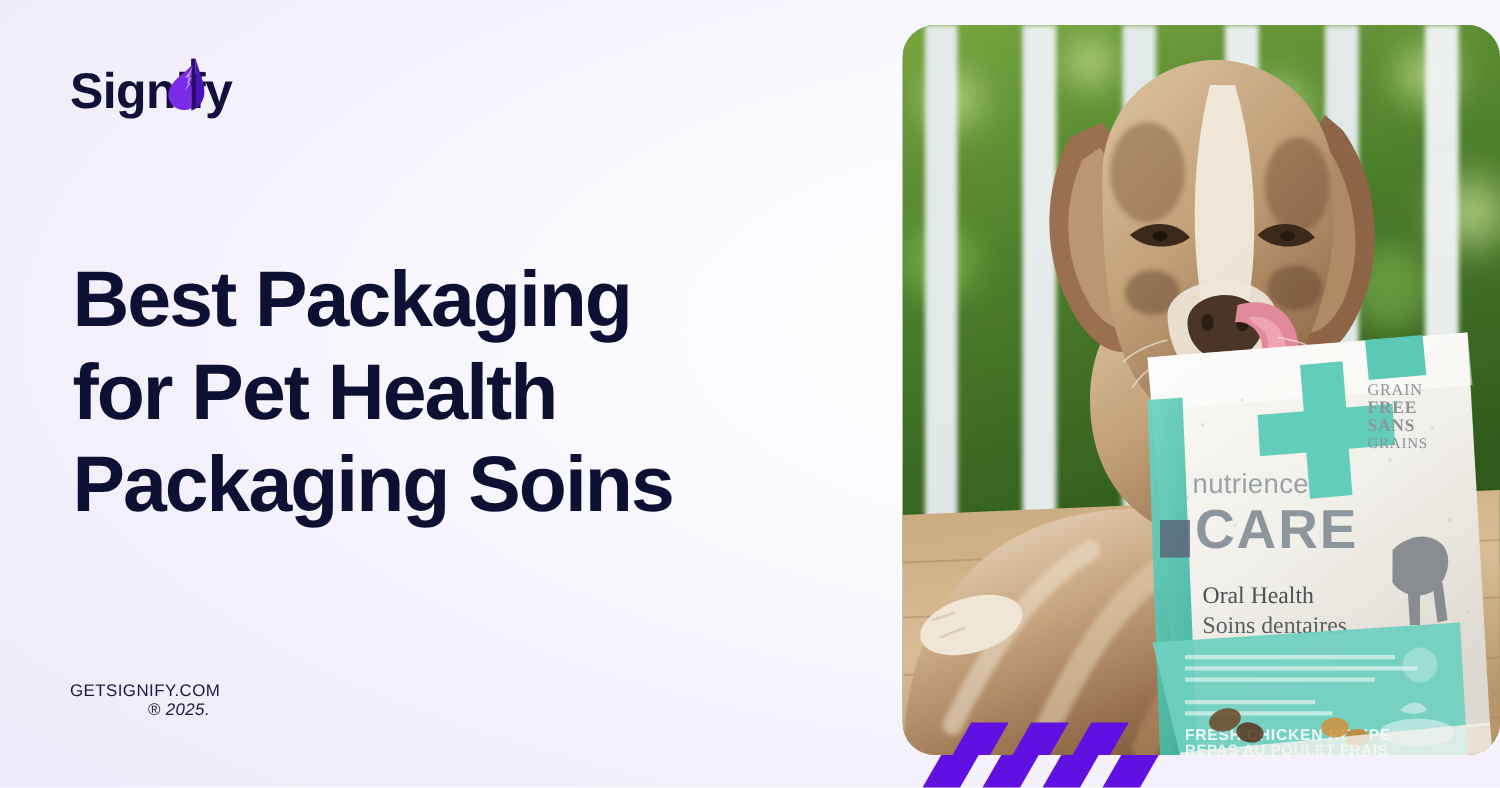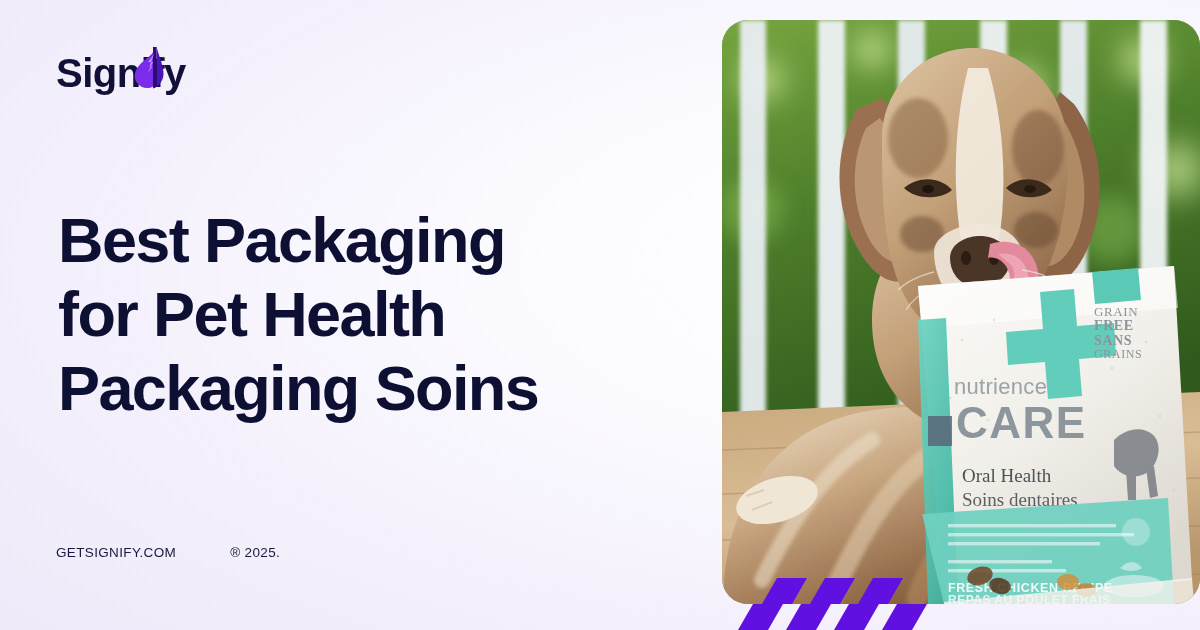--- a/index.html
+++ b/index.html
@@ -65,34 +65,36 @@
   }
   .headline .ln { display: block; white-space: nowrap; }
 
   
   .footer {
     position: absolute;
     left: 56px;
     top: 545px;
     display: flex;
     align-items: center;
+    flex-direction: column;
   }
   .footer-site {
     font-size: 13.5px;
     font-weight: 500;
     letter-spacing: 0.35px;
     color: #181a3d;
   }
   .footer-copy {
     margin-left: 54px;
     font-size: 13.5px;
     font-weight: 500;
     letter-spacing: 0.35px;
     color: #181a3d;
     white-space: nowrap;
+    font-style: italic;
   }
 
   
   .photo {
     position: absolute;
     left: 722px;
     top: 20px;
     width: 478px;
     height: 584px;
     border-radius: 26px;

